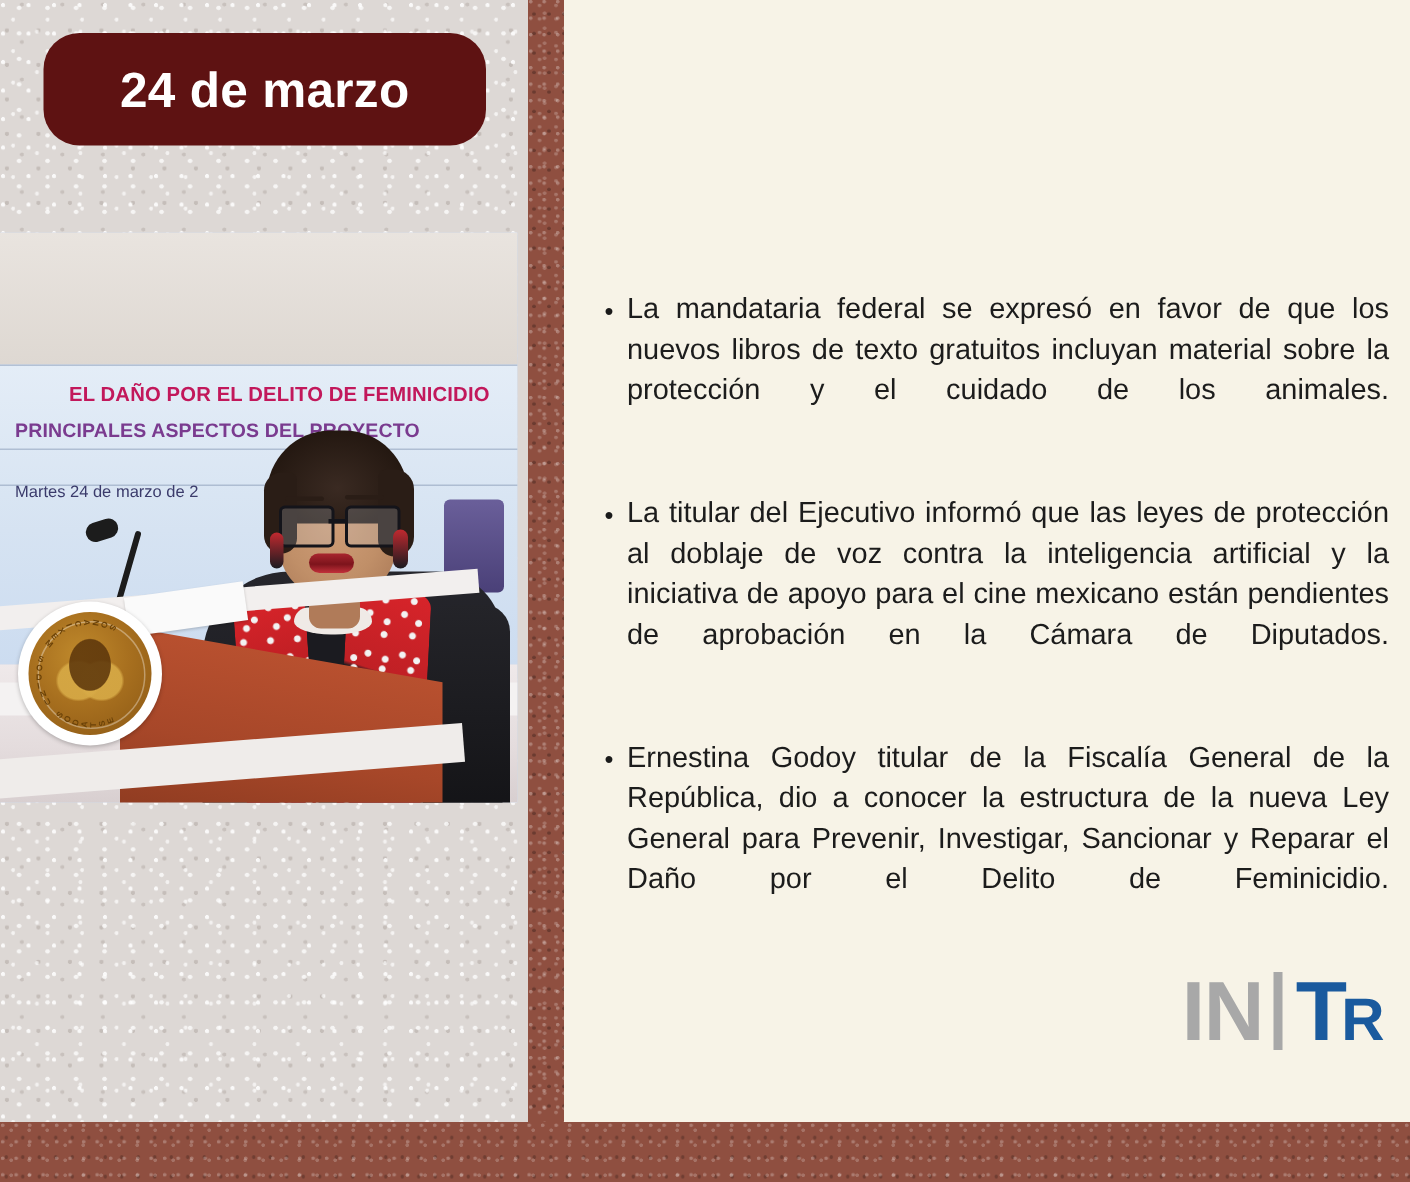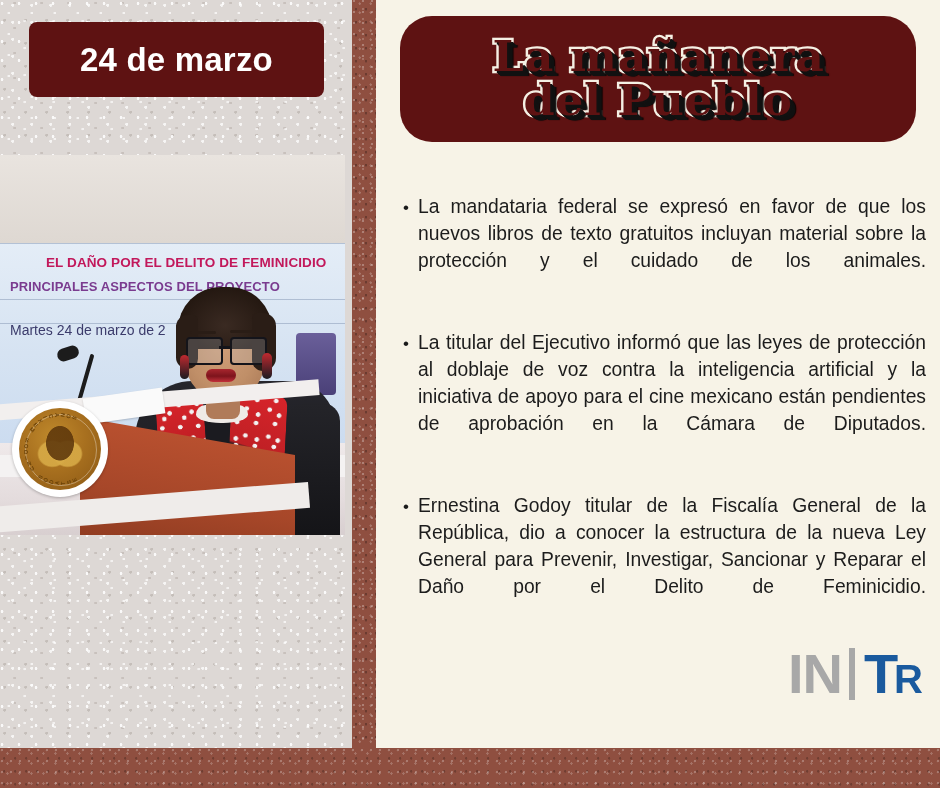--- a/index.html
+++ b/index.html
@@ -36,21 +36,21 @@
     background-size: 17px 19px, 23px 21px, 19px 17px, 29px 27px, 21px 23px, 27px 25px, 100% 100%;
   }
 
   
   .date-pill {
     position: absolute;
     left: 29px;
     top: 22px;
     width: 295px;
     height: 75px;
-    border-radius: 8px;
+    border-radius: 24px;
     background: #5e1212;
     display: flex;
     align-items: center;
     justify-content: center;
   }
   .date-pill-text {
     color: #ffffff;
     font-size: 33px;
     font-weight: bold;
     letter-spacing: .2px;
@@ -97,21 +97,21 @@
     font-size: 13px;
     font-weight: bold;
     color: #7a3b8f;
     letter-spacing: .1px;
     white-space: nowrap;
     font-family: "Liberation Sans", sans-serif;
   }
   .ph-slide-date {
     position: absolute;
     left: 10px; top: 167px;
-    font-size: 14px;
+    font-size: 11px;
     color: #3b3b6b;
     white-space: nowrap;
     font-family: "Liberation Sans", sans-serif;
   }
   
   .ph-floor {
     position:absolute; left:0; top:288px; width:100%; height:92px;
     background: linear-gradient(180deg,#efe9ea 0%, #e4dcdd 60%, #d8cfd0 100%);
   }
   .ph-floor-band {
@@ -500,24 +500,20 @@
             <span style="transform: rotate(30deg) translate(0px, -36px) rotate(90deg);">S</span>
           </div>
       </div>
     </div>
   </div>
 
   <div class="divider"></div>
 
   <div class="right-col">
 
-    <div class="title-pill">
-      <div class="title-line">La mañanera</div>
-      <div class="title-line">del Pueblo</div>
-    </div>
 
     <div class="bullets">
       <div class="bullet">
         <div class="bullet-dot">•</div>
         <div class="bullet-text">La mandataria federal se expresó en favor de que los nuevos libros de texto gratuitos incluyan material sobre la protección y el cuidado de los animales.</div>
       </div>
       <div class="bullet">
         <div class="bullet-dot">•</div>
         <div class="bullet-text">La titular del Ejecutivo informó que las leyes de protección al doblaje de voz contra la inteligencia artificial y la iniciativa de apoyo para el cine mexicano están pendientes de aprobación en la Cámara de Diputados.</div>
       </div>

